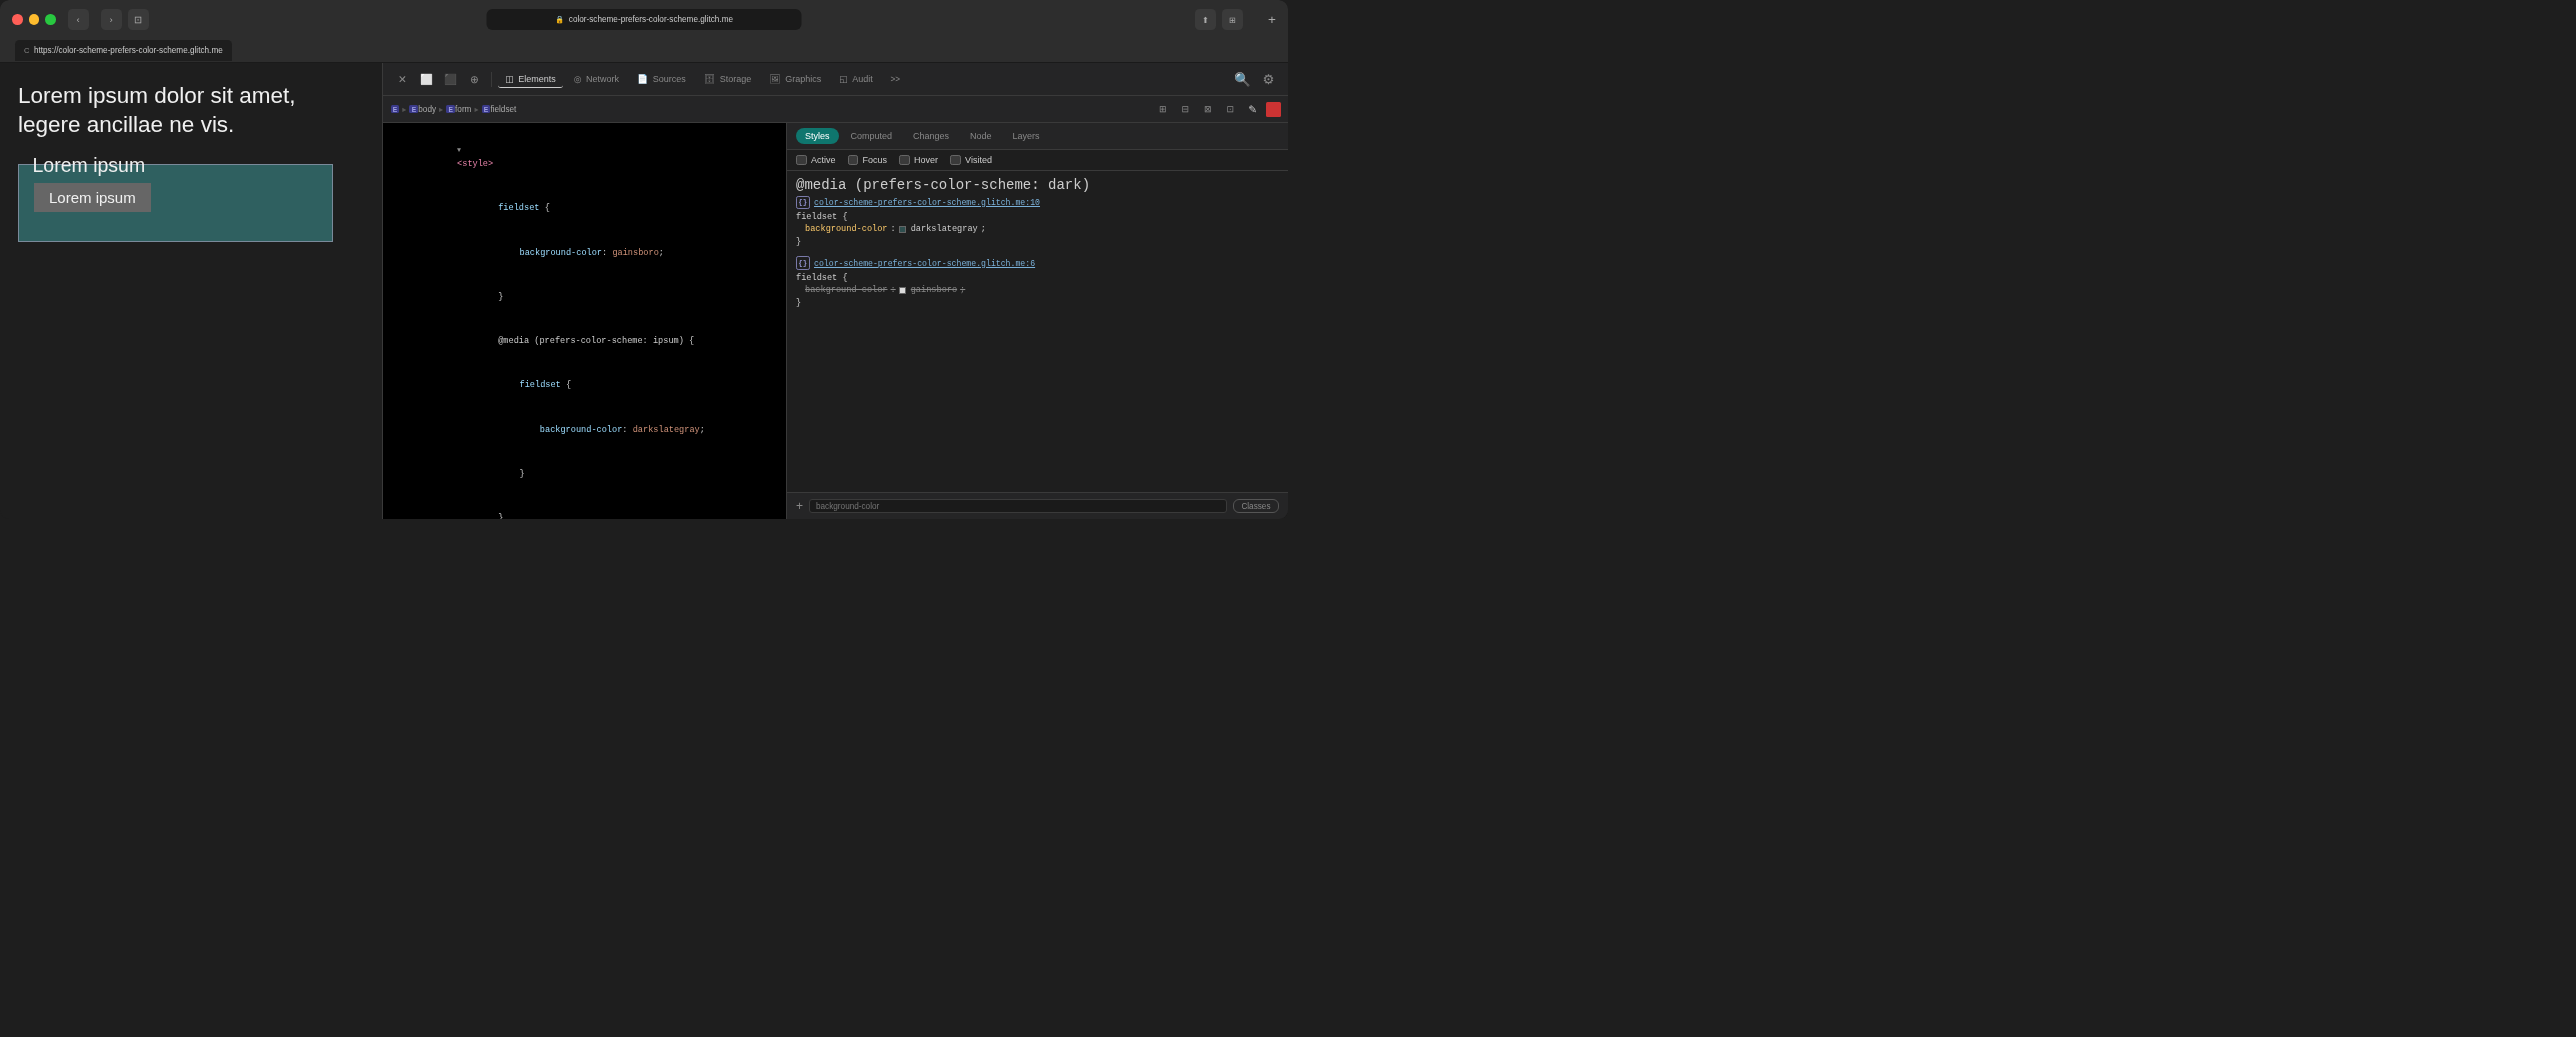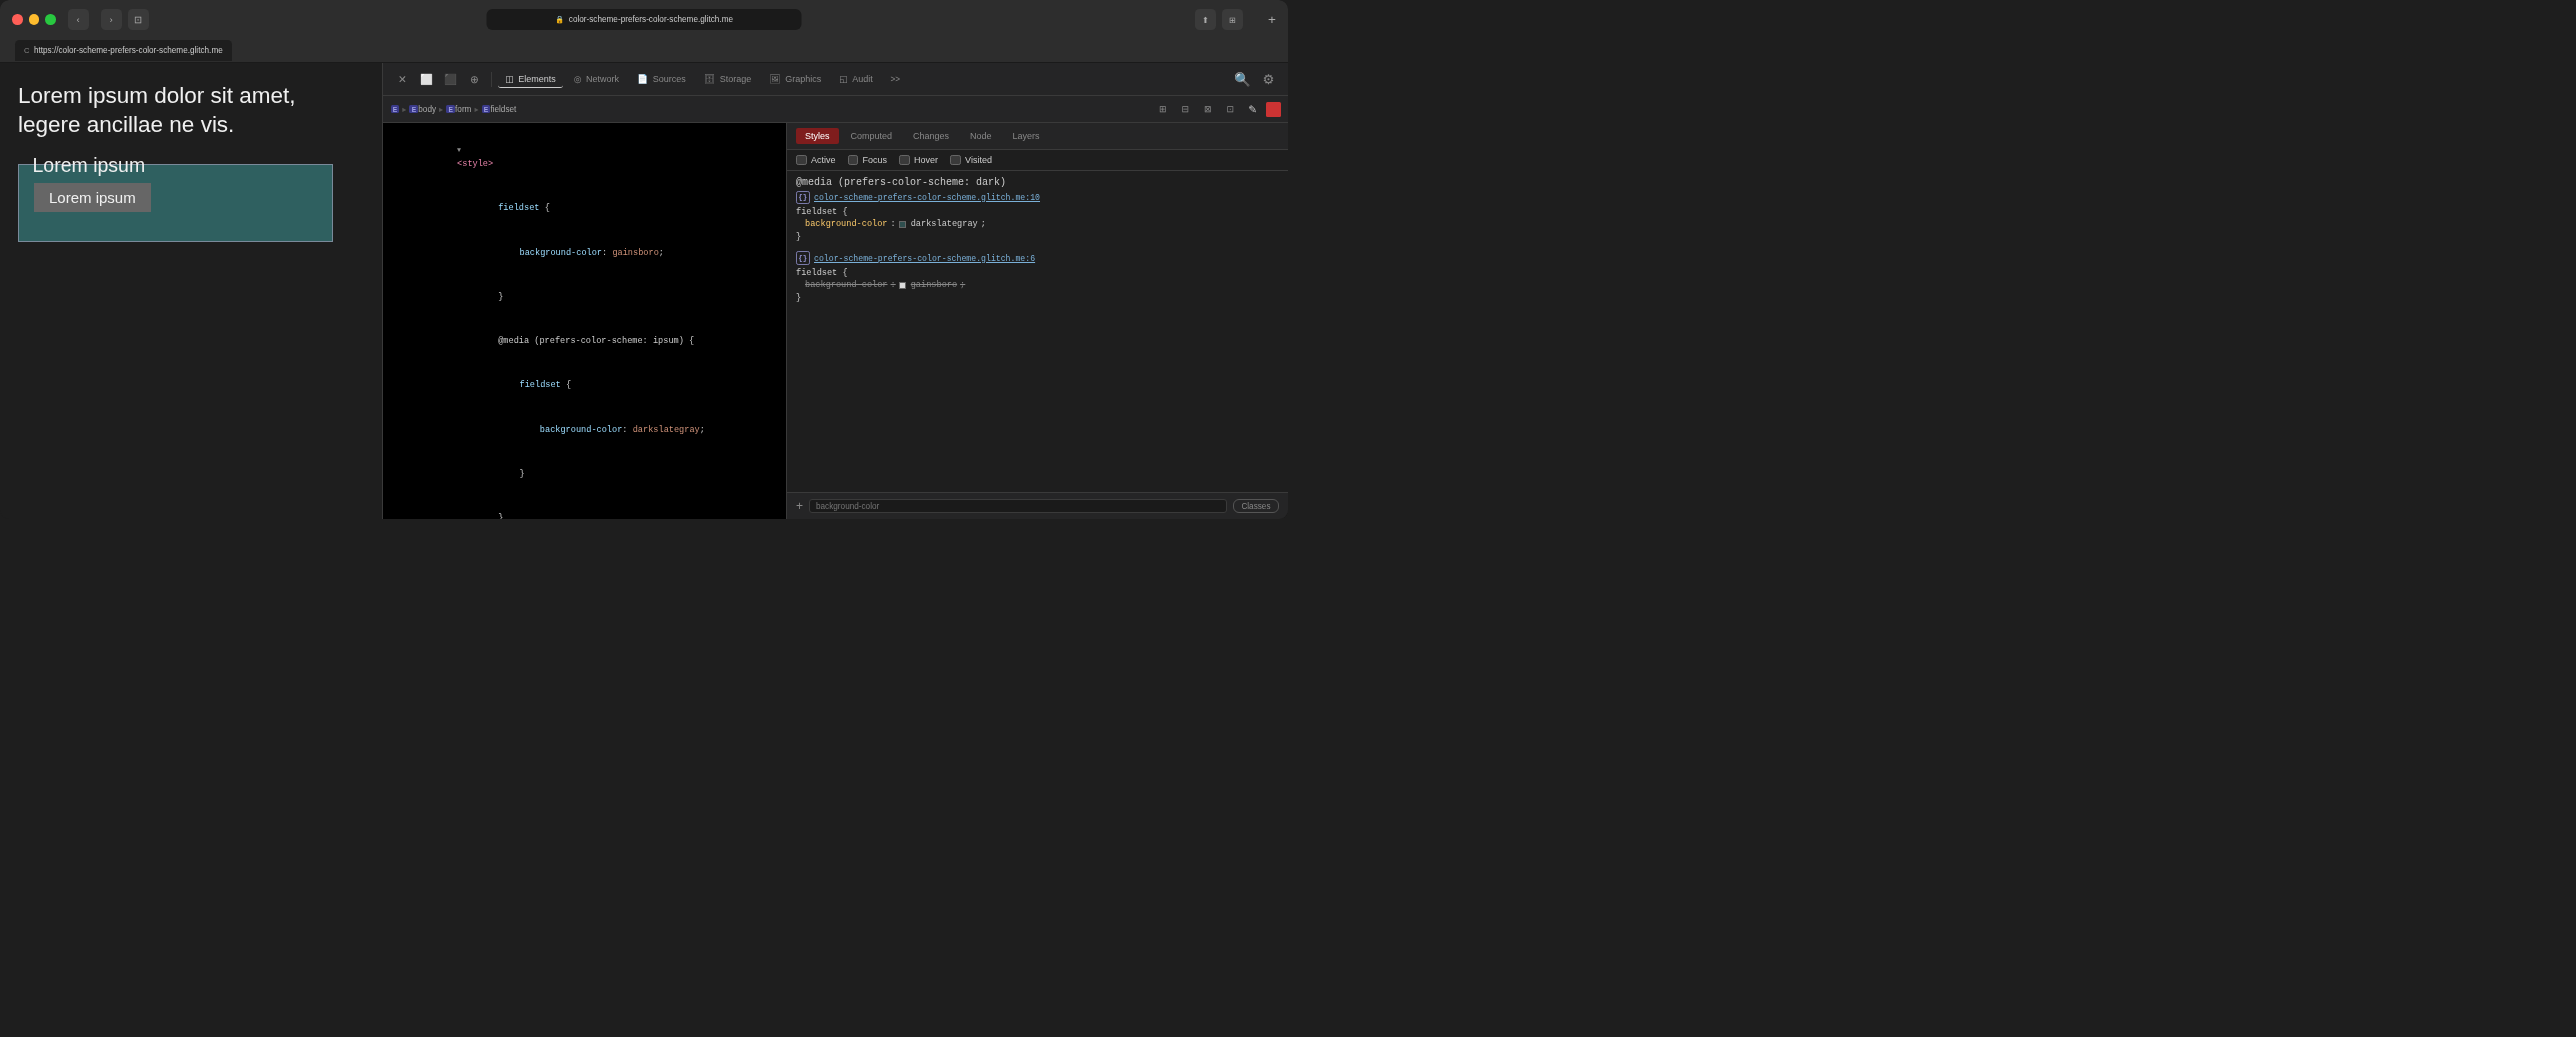--- a/index.html
+++ b/index.html
@@ -361,23 +361,23 @@
     .styles-tab {
       padding: 3px 9px;
       font-size: 9px;
       cursor: pointer;
       border-radius: 3px;
       color: #888;
       background: none;
       border: none;
     }
     .styles-tab.active {
-      background: #7f1d1d;
+      background: #0f766e;
       color: white;
-      border-radius: 2px;
+      border-radius: 8px;
     }
 
     
     .pseudo-states {
       display: flex;
       align-items: center;
       padding: 4.5px 9px;
       gap: 12px;
       border-bottom: 0.7px solid #3a3a3a;
     }
@@ -426,21 +426,21 @@
       font-weight: bold;
     }
     .source-link {
       color: #7ab0d8;
       font-size: 8.2px;
       text-decoration: underline;
       cursor: pointer;
     }
     .media-query {
       color: #ccc;
-      font-size: 10px;
+      font-size: 14px;
       margin-bottom: 3px;
     }
     .rule-selector {
       color: #ccc;
       font-size: 8.6px;
     }
     .rule-body {
       padding-left: 9px;
     }
     .rule-prop {

